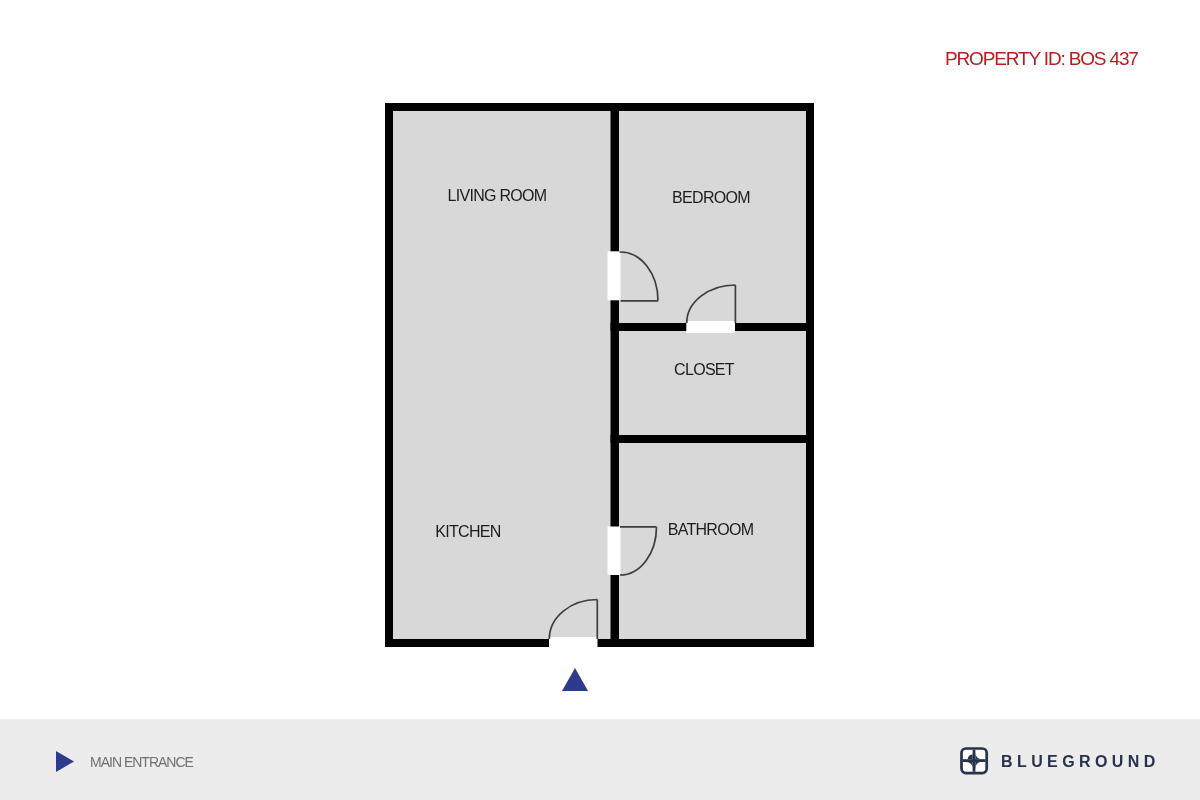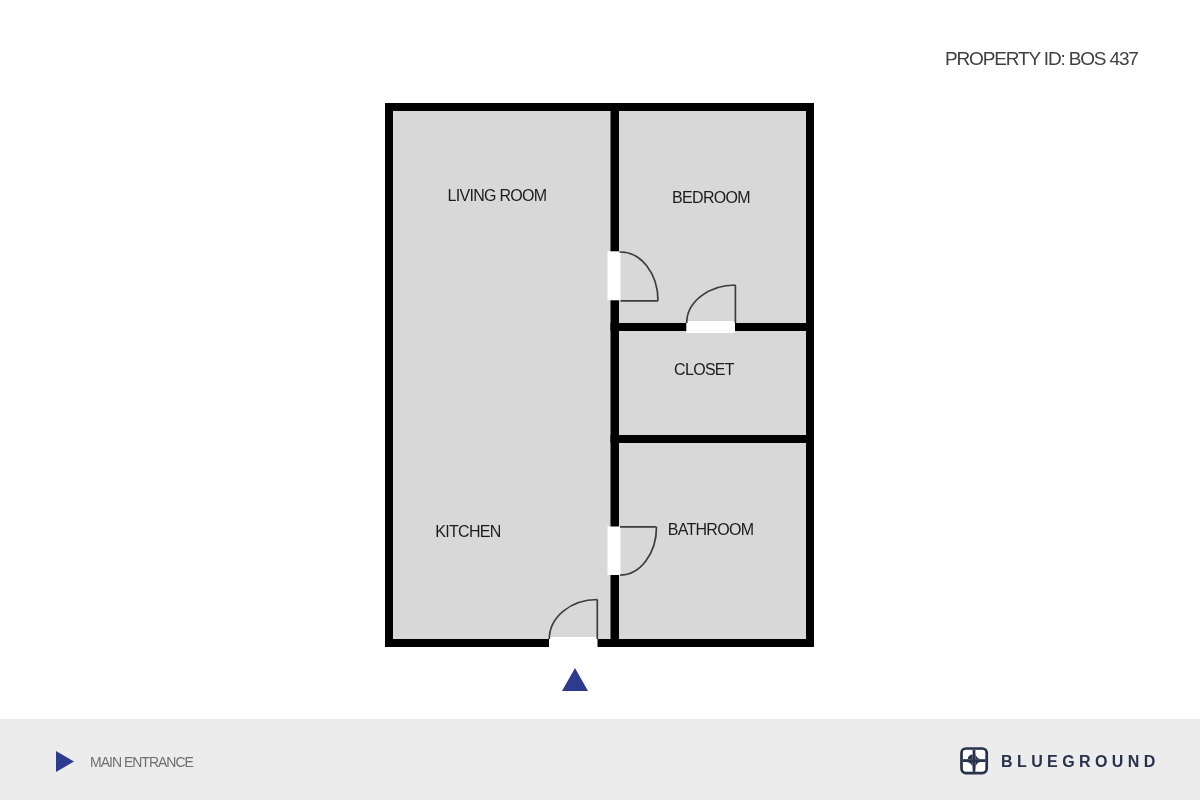--- a/index.html
+++ b/index.html
@@ -4,21 +4,21 @@
 <style>
 html,body{margin:0;padding:0;width:1200px;height:800px;background:#ffffff;overflow:hidden;
 font-family:"Liberation Sans",sans-serif;}
 .abs{position:absolute;}
 </style>
 </head>
 <body>
 
 <div class="abs" style="left:0;top:719px;width:1200px;height:81px;background:#ececec;"></div>
 
-<div class="abs" style="left:945px;top:47.5px;font-size:19px;letter-spacing:-1.15px;color:#404040;">PROPERTY ID: BOS 437</div>
+<div class="abs" style="left:945px;top:47.5px;font-size:19px;letter-spacing:-1.15px;color:#b91c1c;">PROPERTY ID: BOS 437</div>
 
 <svg class="abs" style="left:0;top:0;" width="1200" height="800" viewBox="0 0 1200 800">
 
   <rect x="389" y="107" width="226" height="536" fill="#d8d8d8"></rect>
 
   <rect x="615" y="107" width="195" height="220" fill="#d8d8d8"></rect>
 
   <rect x="615" y="327" width="195" height="112" fill="#d8d8d8"></rect>
 
   <rect x="615" y="439" width="195" height="204" fill="#d8d8d8"></rect>

